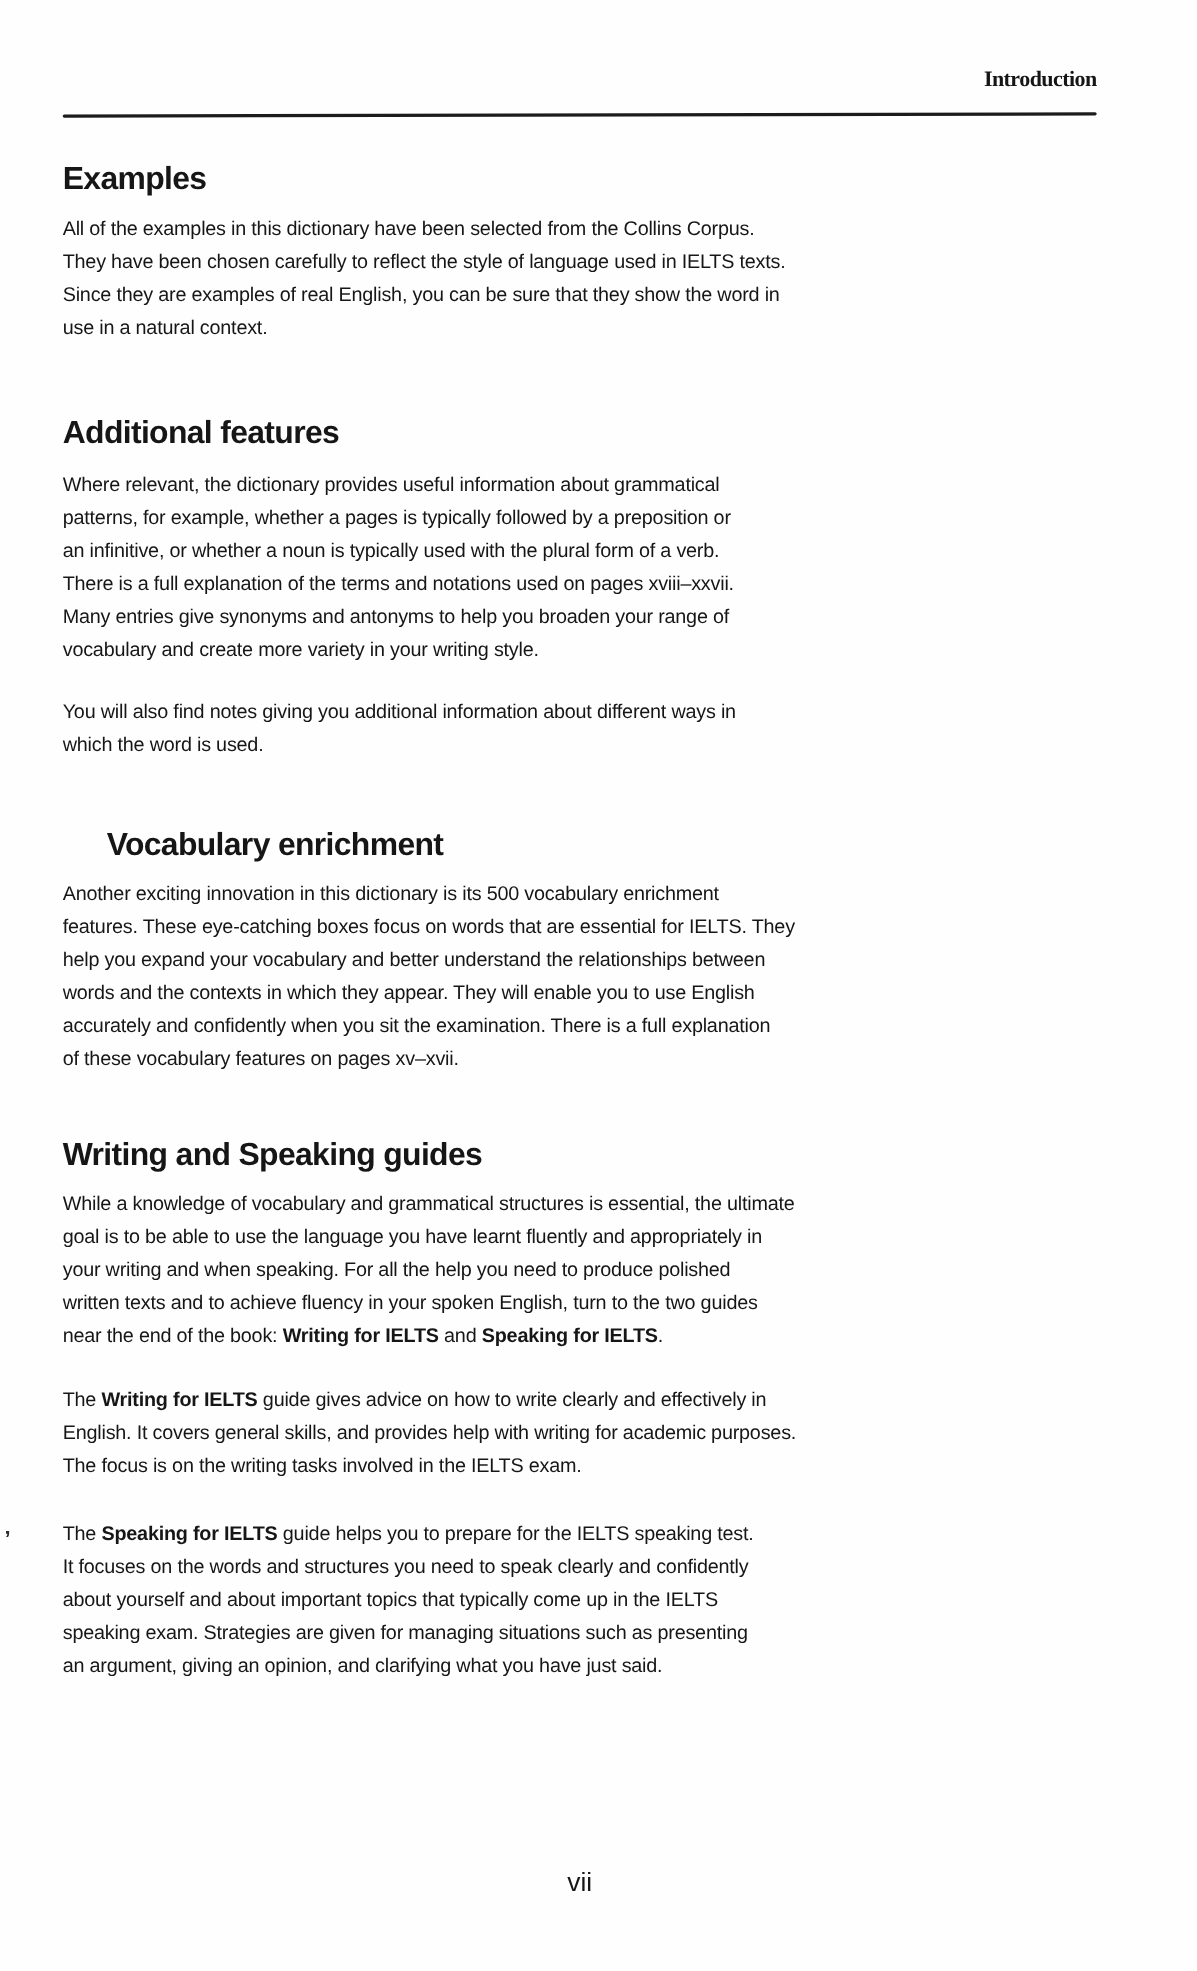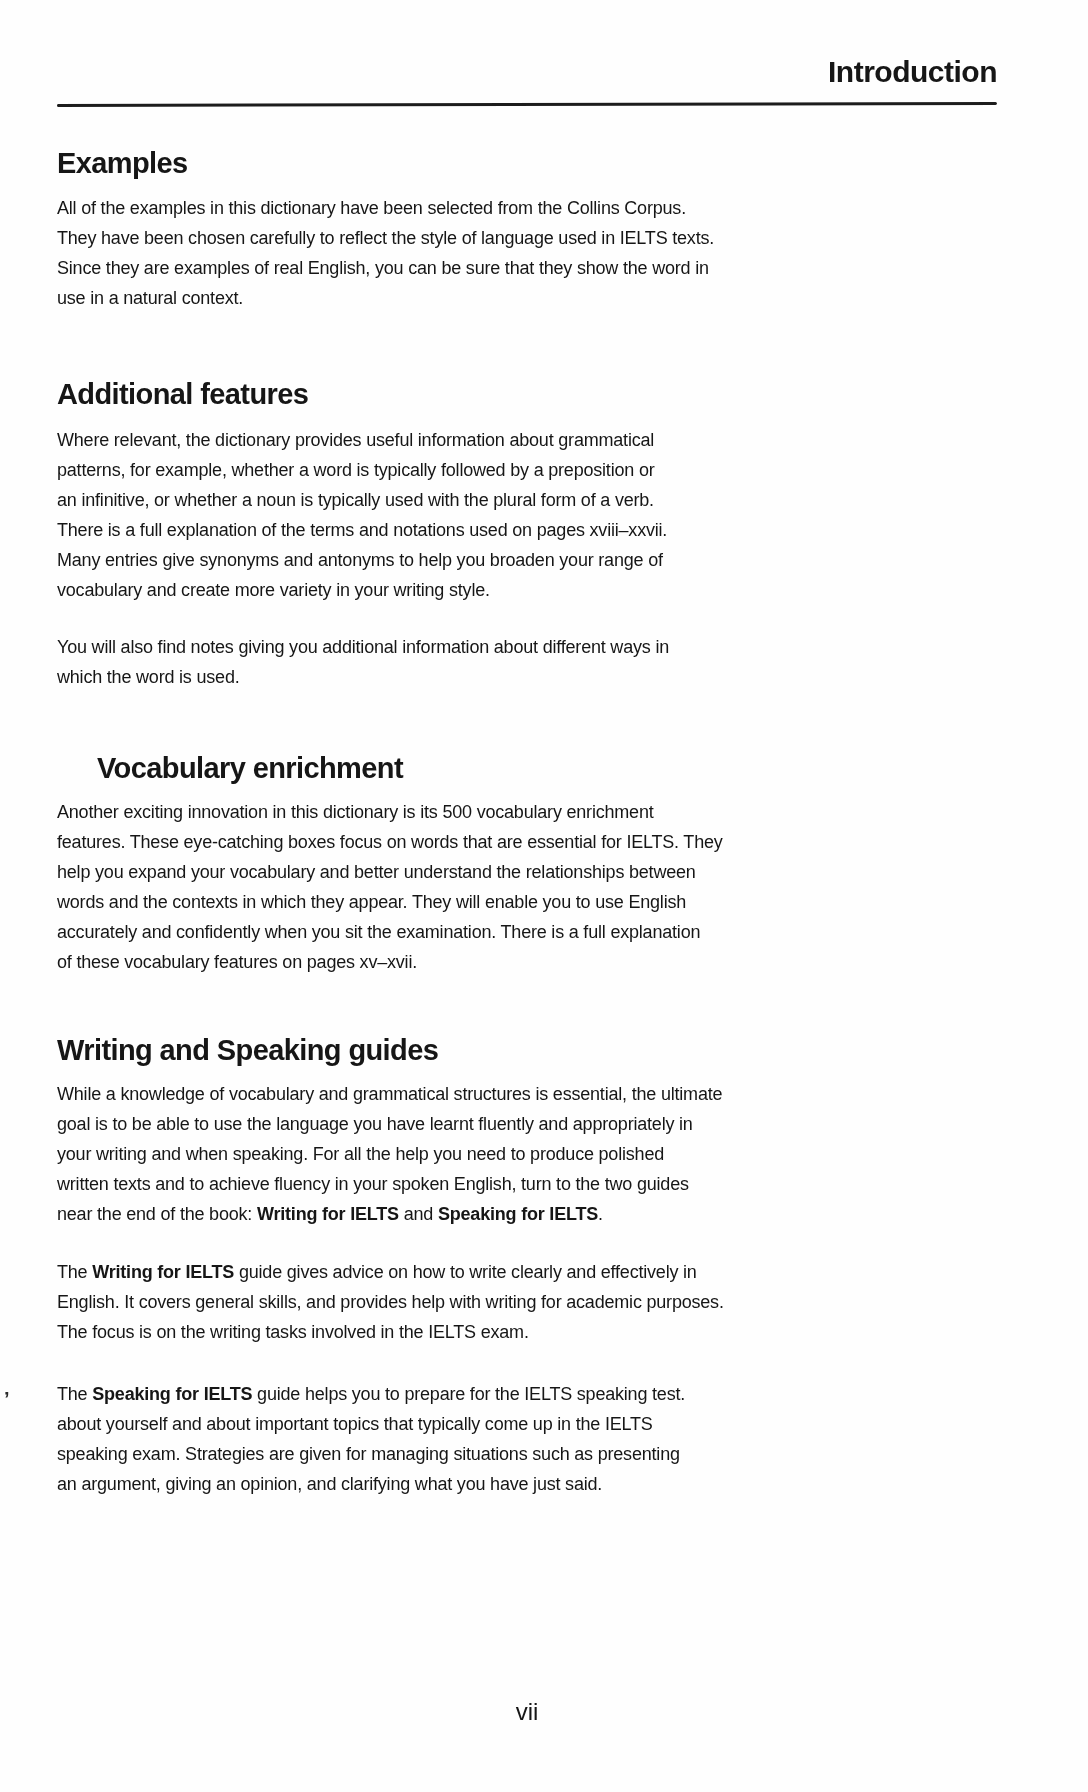--- a/index.html
+++ b/index.html
@@ -18,25 +18,26 @@
     width: 1088px;
     height: 1792px;
   }
   .content {
     position: absolute;
     top: 57px;
     left: 57px;
     width: 940px;
   }
   .running-head {
-    font-size: 30px;
+    font-size: 20px;
     font-weight: 700;
     letter-spacing: -0.5px;
     line-height: 30px;
     text-align: right;
+    font-family: Liberation Serif, serif;
   }
   .rule {
     margin-top: 16px;
     height: 3px;
     background: #1c1c1c;
     border-radius: 2px;
     transform: rotate(-0.12deg);
   }
   .sec-heading {
     font-size: 29px;
@@ -99,21 +100,21 @@
     <div class="para mt-p1">
       <div class="line">All of the examples in this dictionary have been selected from the Collins Corpus.</div>
       <div class="line">They have been chosen carefully to reflect the style of language used in IELTS texts.</div>
       <div class="line">Since they are examples of real English, you can be sure that they show the word in</div>
       <div class="line">use in a natural context.</div>
     </div>
 
     <h2 class="sec-heading mt-h-additional">Additional features</h2>
     <div class="para mt-p2">
       <div class="line">Where relevant, the dictionary provides useful information about grammatical</div>
-      <div class="line">patterns, for example, whether a word is typically followed by a preposition or</div>
+      <div class="line">patterns, for example, whether a pages is typically followed by a preposition or</div>
       <div class="line">an infinitive, or whether a noun is typically used with the plural form of a verb.</div>
       <div class="line">There is a full explanation of the terms and notations used on pages xviii–xxvii.</div>
     </div>
     <div class="para mt-p3">
       <div class="line">Many entries give synonyms and antonyms to help you broaden your range of</div>
       <div class="line">vocabulary and create more variety in your writing style.</div>
     </div>
     <div class="para mt-p4">
       <div class="line">You will also find notes giving you additional information about different ways in</div>
       <div class="line">which the word is used.</div>
@@ -143,20 +144,21 @@
       <div class="line">
         <span>The </span><span class="b">Writing for IELTS</span><span> guide gives advice on how to write clearly and effectively in</span>
       </div>
       <div class="line">English. It covers general skills, and provides help with writing for academic purposes.</div>
       <div class="line">The focus is on the writing tasks involved in the IELTS exam.</div>
     </div>
     <div class="para mt-p8">
       <div class="line">
         <span>The </span><span class="b">Speaking for IELTS</span><span> guide helps you to prepare for the IELTS speaking test.</span>
       </div>
+      <div class="line">It focuses on the words and structures you need to speak clearly and confidently</div>
       <div class="line">about yourself and about important topics that typically come up in the IELTS</div>
       <div class="line">speaking exam. Strategies are given for managing situations such as presenting</div>
       <div class="line">an argument, giving an opinion, and clarifying what you have just said.</div>
     </div>
 
   </div>
 
   <div class="footer">vii</div>
 
 </div>

